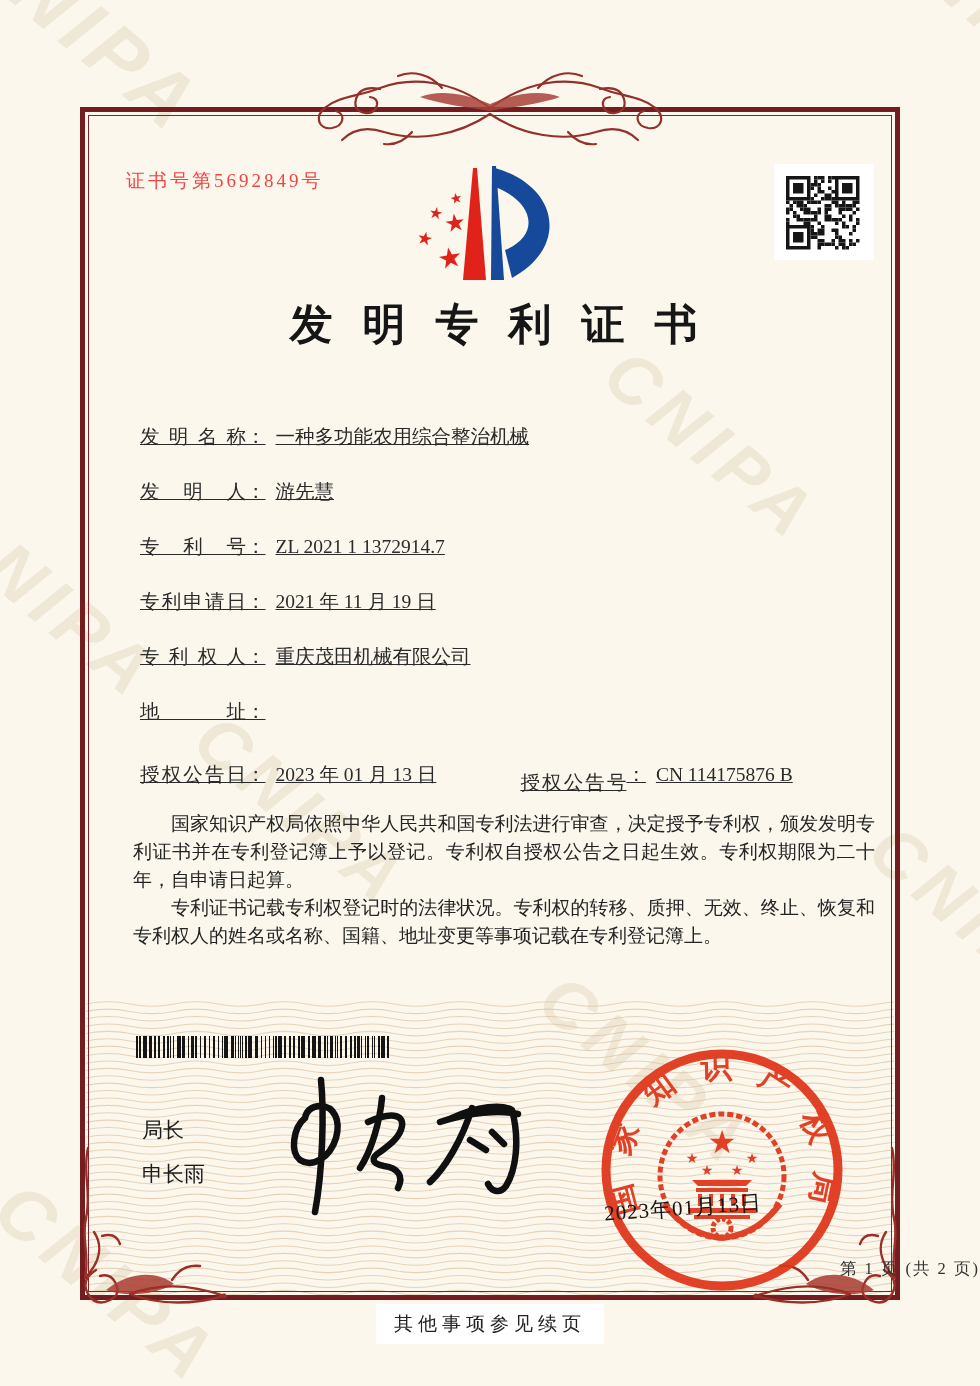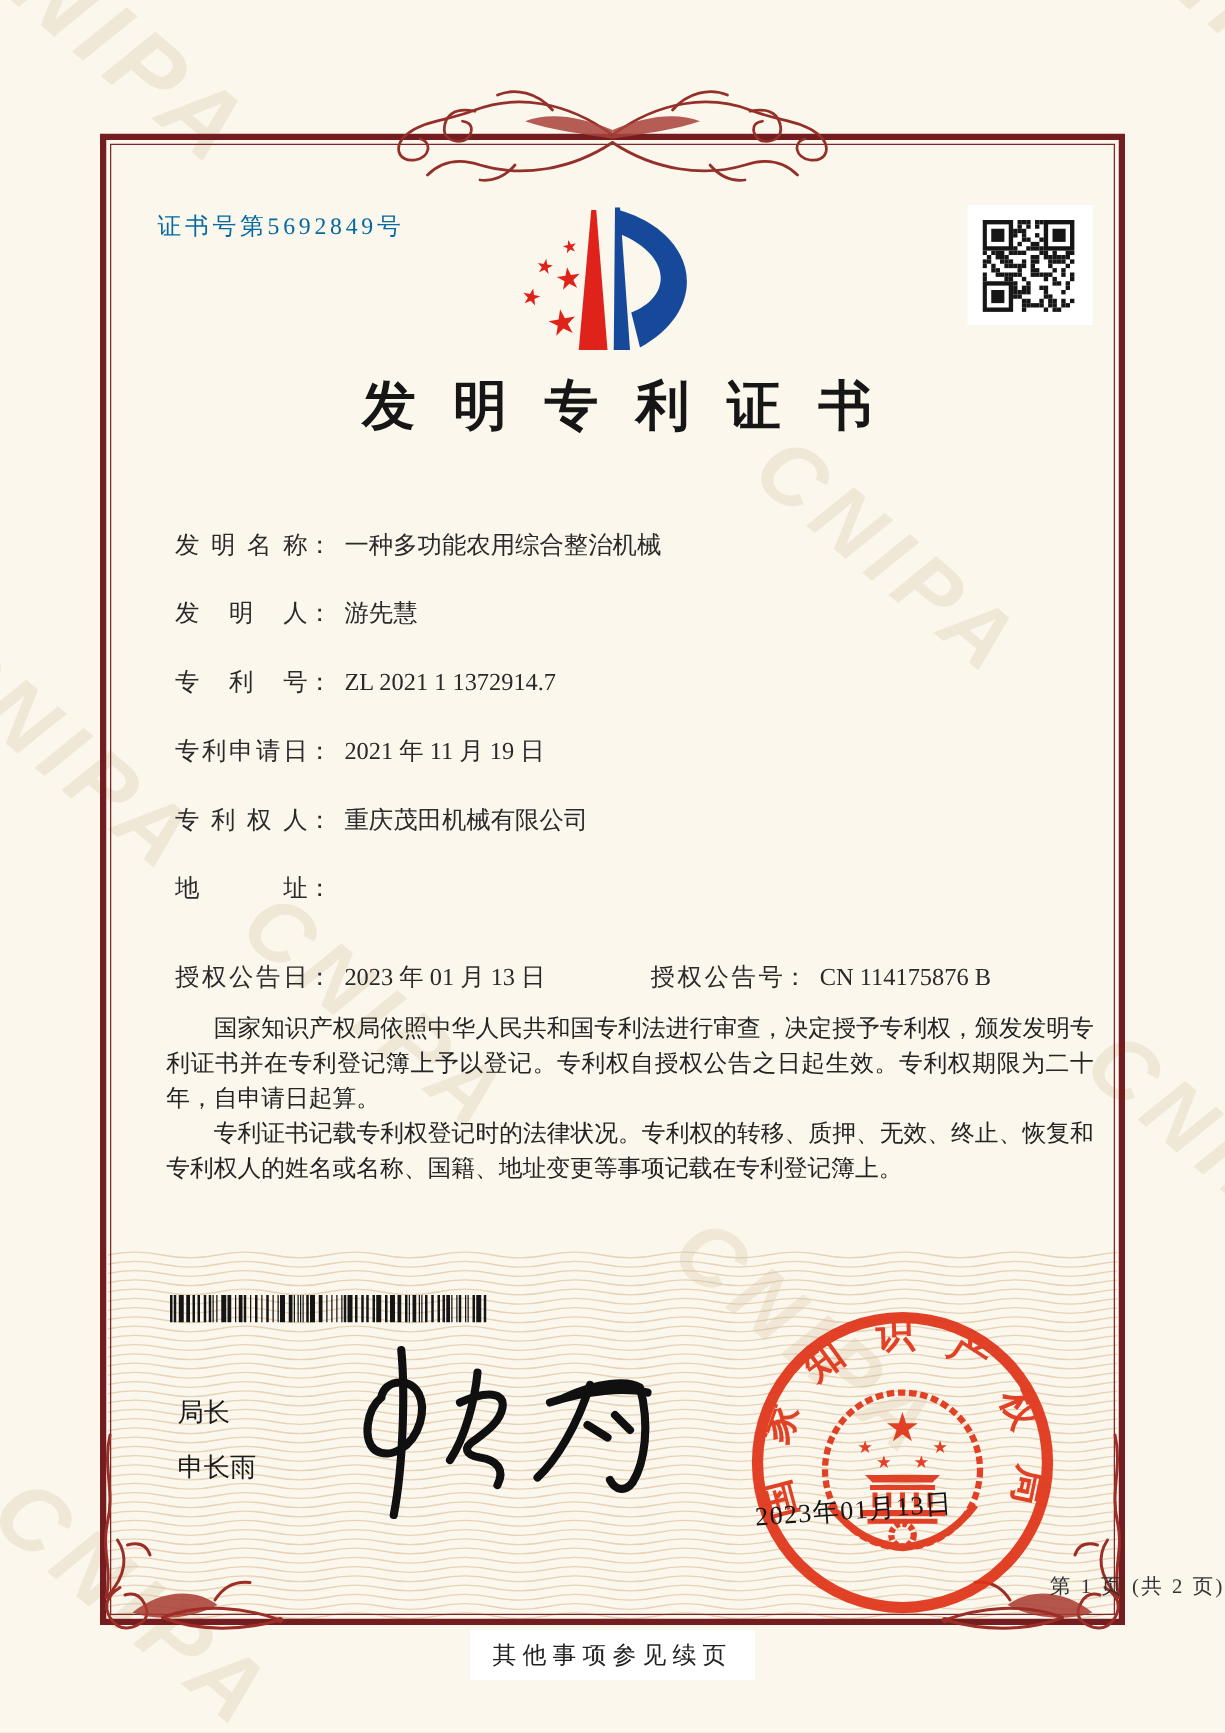--- a/index.html
+++ b/index.html
@@ -13,30 +13,30 @@
       font-weight:700;font-style:italic;color:rgba(201,182,146,.24);
       transform:rotate(40deg);letter-spacing:8px;white-space:nowrap;pointer-events:none;}
   
   .frame{position:absolute;left:80px;top:107px;width:810px;height:1183px;
          border:5px solid #731d20;z-index:2;pointer-events:none;}
   .frame::after{content:"";position:absolute;inset:3px;border:1.5px solid #7e2629;}
   .waves{position:absolute;left:86px;top:1000px;z-index:1;pointer-events:none;}
   .deco{position:absolute;z-index:3;pointer-events:none;}
   
   .cert-no{position:absolute;left:126px;top:168px;z-index:4;
-           font-size:19px;letter-spacing:3px;color:#0369a1;}
+           font-size:19px;letter-spacing:3px;color:#ef4444;}
   .logo{position:absolute;left:408px;top:156px;z-index:4;}
   .qr-wrap{position:absolute;left:774px;top:164px;width:100px;height:96px;background:#fff;z-index:4;}
   .qr-wrap svg{position:absolute;left:12px;top:12px;}
   .title{position:absolute;left:0;top:296px;width:100%;text-align:center;z-index:4;
          font-size:43px;font-weight:700;letter-spacing:30px;padding-left:37px;
          box-sizing:border-box;color:#161616;}
   
   .fields{position:absolute;left:140px;top:424px;z-index:4;font-size:19.5px;color:#2a2a2a;}
-  .field-row{display:flex;align-items:flex-end;line-height:25px;margin-bottom:30px;white-space:nowrap;}
+  .field-row{display:flex;align-items:center;line-height:25px;margin-bottom:30px;white-space:nowrap;text-decoration:underline;}
   .flabel{display:inline-block;width:106px;text-align:justify;text-align-last:justify;text-justify:inter-character;}
   .colon{margin-right:10px;}
   .grant-gap{margin-left:84px;margin-top:16px;}
   
   .paras{position:absolute;left:133px;top:810px;width:742px;z-index:4;
          font-size:19px;line-height:28px;color:#242424;}
   .paras p{margin:0;text-indent:2em;text-align:justify;}
   
   .barcode{position:absolute;left:136px;top:1036px;z-index:4;}
   .signatory{position:absolute;left:142px;top:1108px;z-index:4;font-size:21px;line-height:44px;color:#1a1a1a;}

